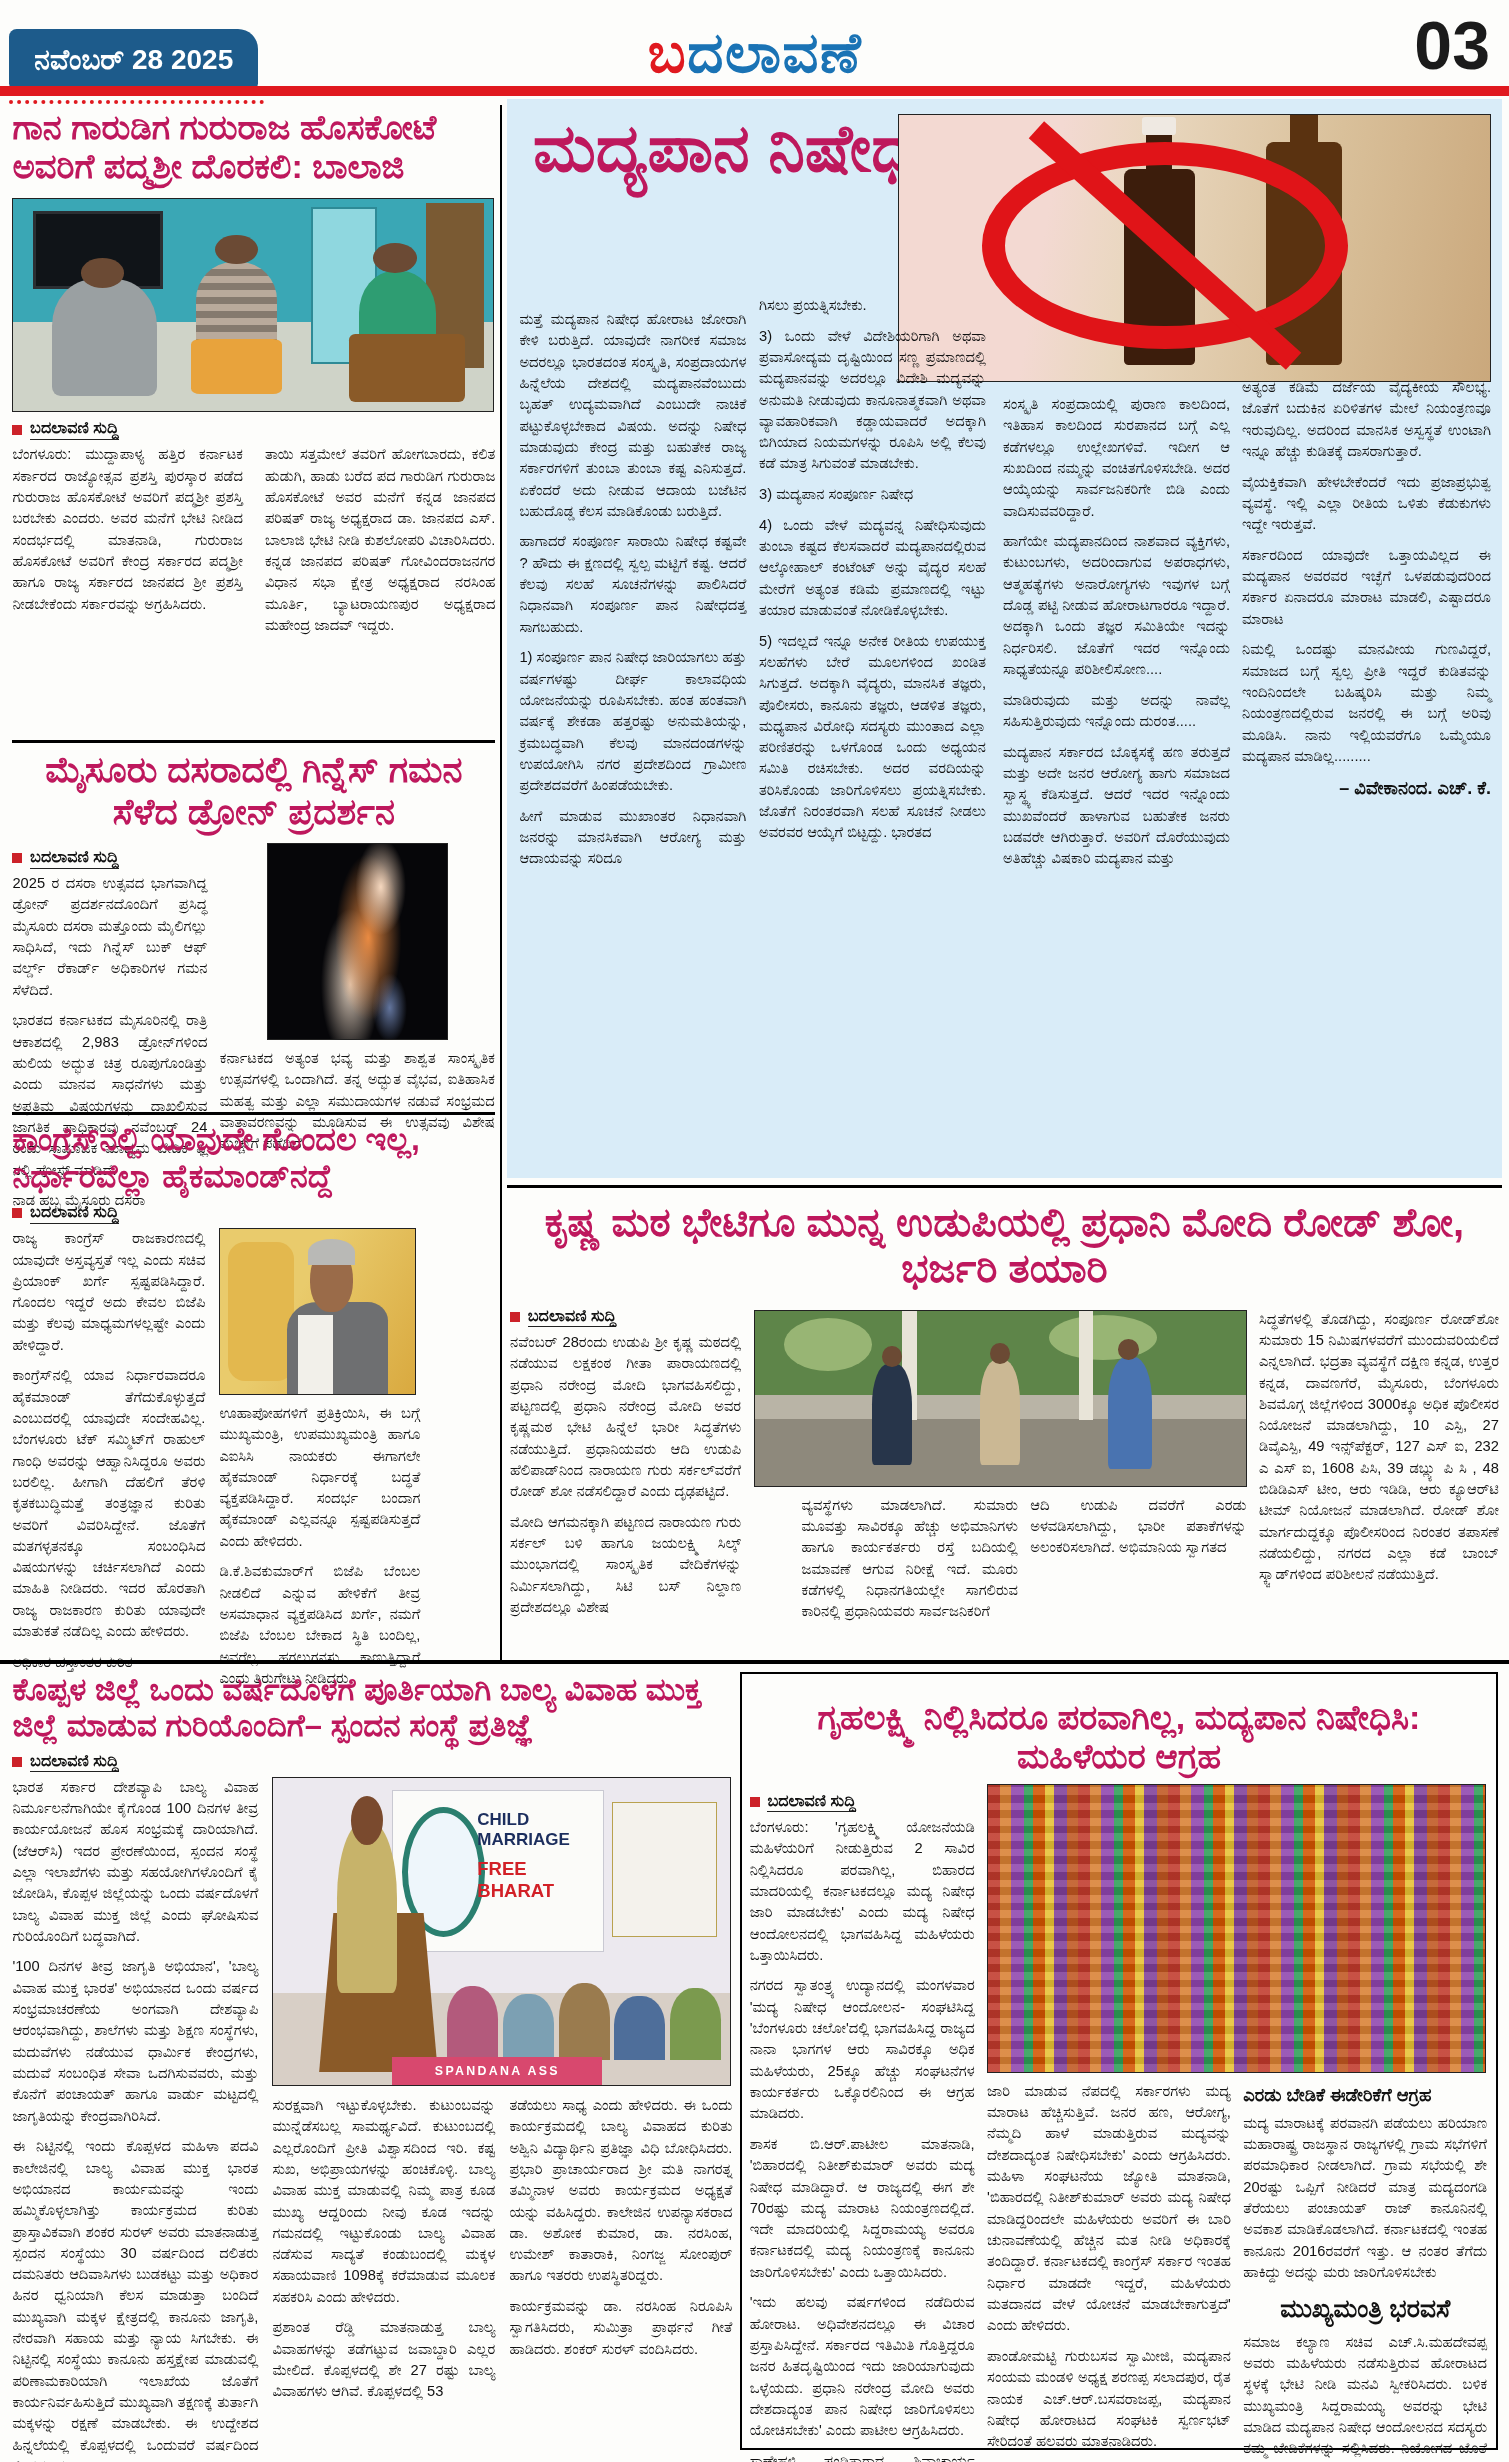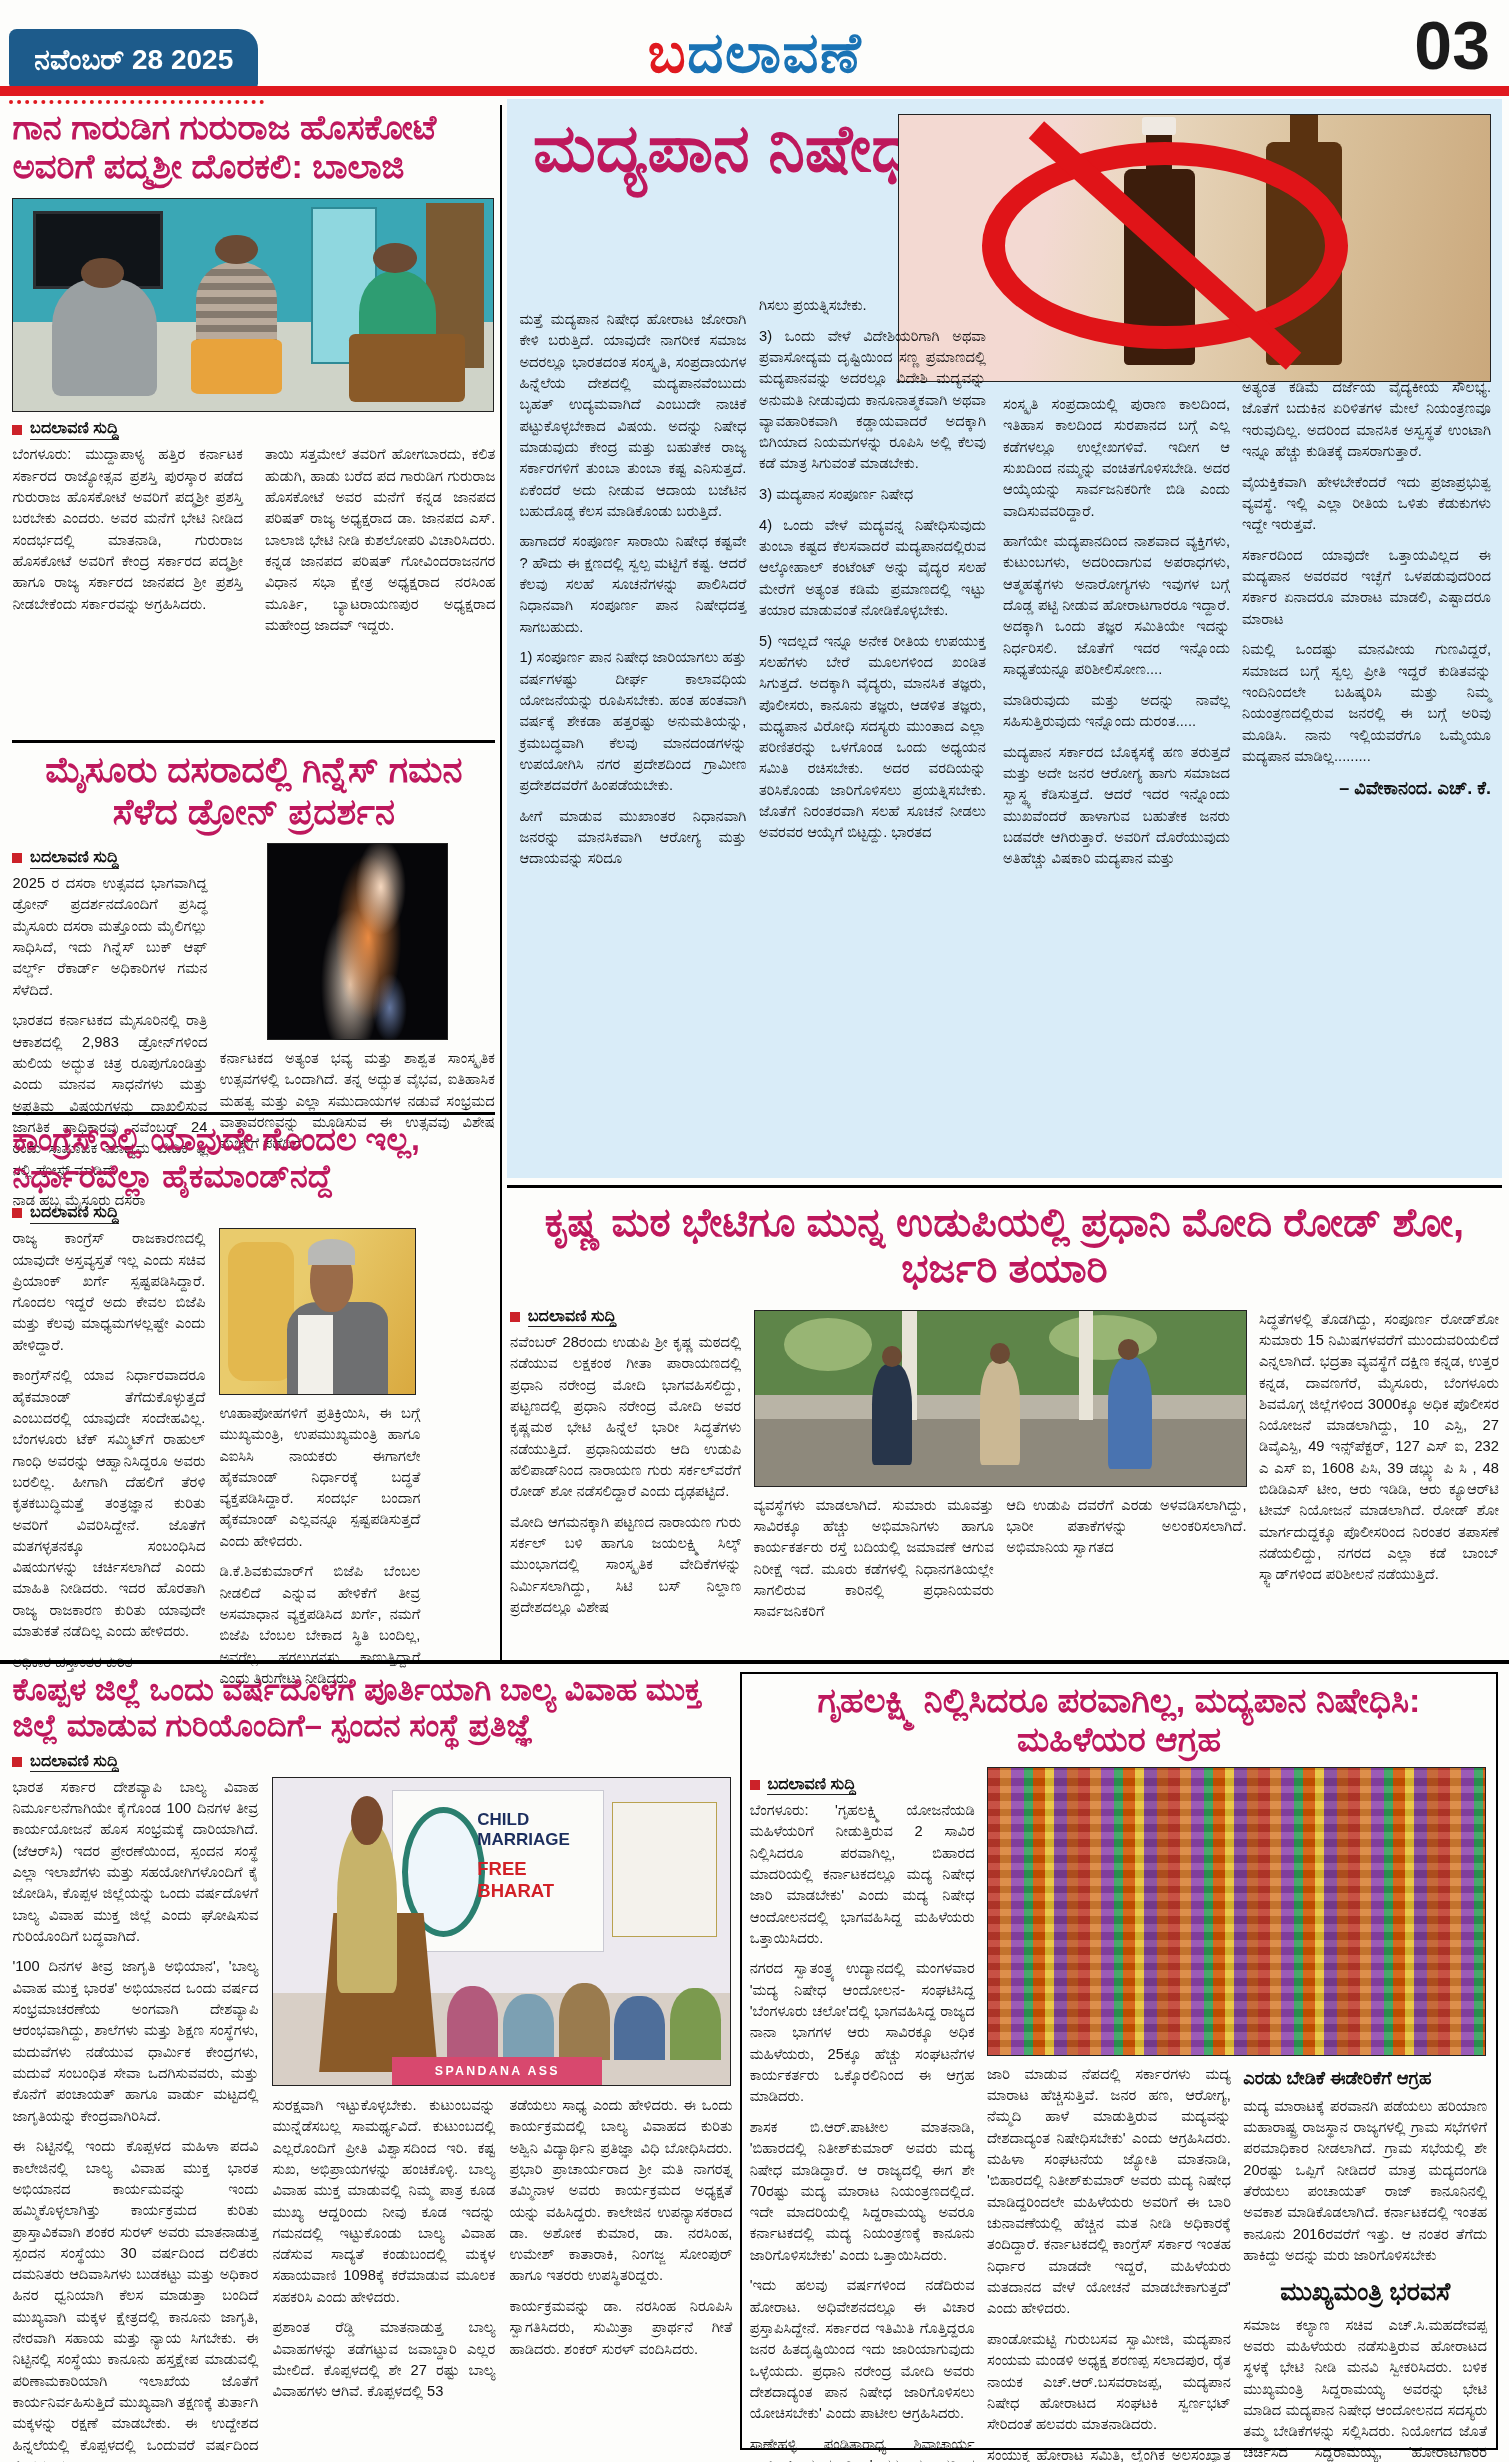--- a/index.html
+++ b/index.html
@@ -91,21 +91,21 @@
   .essay .headline{position:absolute;left:26px;top:10.8px;width:679px;font-size:66px;}
   .essay .img{position:absolute;right:10.8px;top:15.4px;width:591px;height:266px;}
   .ecol{position:absolute;font-size:15.4px;}
   .signature{font-weight:bold;font-size:18px;text-align:right;margin-top:10.8px;}
   .modi-art{left:507px;top:1185px;width:995px;height:473px;border-top:3.1px solid #000;}
   .modi-art .headline{font-size:40px;text-align:center;margin:10.8px 23px 4.6px 23px;}
   .bottom-rule{left:0;top:1660px;width:1510px;height:3.9px;background:#000;}
   .koppal{left:12.4px;top:1672px;width:720px;}
   .koppal .headline{font-size:31px;}
   .gruha{left:740px;top:1672px;width:758px;height:778px;border:2.3px solid #000;box-sizing:border-box;padding:4.6px 7.7px;}
-  .gruha .headline{font-size:34px;text-align:center;margin-top:2px;}
+  .gruha .headline{font-size:34px;text-align:center;margin-top:19px;}
   .subhead{font-weight:bold;font-size:18px;margin:4.6px 0 6.2px 0;}
   .subhead2{font-weight:bold;font-size:25px;text-align:center;margin:10.8px 0 7.7px 0;}
   .small{font-size:14px;}
 </style>
 </head>
 <body>
 
 <div class="abs date-badge">
   <span>ನವೆಂಬರ್ 28 2025</span>
 </div>
@@ -264,21 +264,21 @@
         <div class="pillar" style="left:30%;"></div>
         <div class="pillar" style="left:66%;"></div>
         <div class="fig" style="left:24%;top:30%;width:8%;height:58%;background:#27354a;"></div>
         <div class="head" style="left:26%;top:20%;width:4%;height:12%;"></div>
         <div class="fig" style="left:46%;top:28%;width:8%;height:60%;background:#cbb894;"></div>
         <div class="head" style="left:48%;top:18%;width:4%;height:12%;"></div>
         <div class="fig" style="left:72%;top:26%;width:9%;height:64%;background:#4973b0;"></div>
         <div class="head" style="left:74%;top:16%;width:4.4%;height:12%;"></div>
       </div>
       <div style="display:flex;gap:12.4px;margin-top:7.7px;">
-        <div style="flex:1;">
+        <div style="flex:1;margin-left:48px;">
             <p class="para">ವ್ಯವಸ್ಥೆಗಳು ಮಾಡಲಾಗಿದೆ. ಸುಮಾರು ಮೂವತ್ತು ಸಾವಿರಕ್ಕೂ ಹೆಚ್ಚು ಅಭಿಮಾನಿಗಳು ಹಾಗೂ ಕಾರ್ಯಕರ್ತರು ರಸ್ತೆ ಬದಿಯಲ್ಲಿ ಜಮಾವಣೆ ಆಗುವ ನಿರೀಕ್ಷೆ ಇದೆ. ಮೂರು ಕಡೆಗಳಲ್ಲಿ ನಿಧಾನಗತಿಯಲ್ಲೇ ಸಾಗಲಿರುವ ಕಾರಿನಲ್ಲಿ ಪ್ರಧಾನಿಯವರು ಸಾರ್ವಜನಿಕರಿಗೆ</p>
           </div>
         <div style="flex:1;">
             <p class="para">ಆದಿ ಉಡುಪಿ ದವರೆಗೆ ಎರಡು ಅಳವಡಿಸಲಾಗಿದ್ದು, ಭಾರೀ ಪತಾಕೆಗಳನ್ನು ಅಲಂಕರಿಸಲಾಗಿದೆ. ಅಭಿಮಾನಿಯ ಸ್ವಾಗತದ</p>
           </div>
       </div>
     </div>
     <div style="width:241px;padding-top:9.3px;">
         <p class="para">ಸಿದ್ಧತೆಗಳಲ್ಲಿ ತೊಡಗಿದ್ದು, ಸಂಪೂರ್ಣ ರೋಡ್‌ಶೋ ಸುಮಾರು 15 ನಿಮಿಷಗಳವರೆಗೆ ಮುಂದುವರಿಯಲಿದೆ ಎನ್ನಲಾಗಿದೆ. ಭದ್ರತಾ ವ್ಯವಸ್ಥೆಗೆ ದಕ್ಷಿಣ ಕನ್ನಡ, ಉತ್ತರ ಕನ್ನಡ, ದಾವಣಗೆರೆ, ಮೈಸೂರು, ಬೆಂಗಳೂರು ಶಿವಮೊಗ್ಗ ಜಿಲ್ಲೆಗಳಿಂದ 3000ಕ್ಕೂ ಅಧಿಕ ಪೊಲೀಸರ ನಿಯೋಜನೆ ಮಾಡಲಾಗಿದ್ದು, 10 ಎಸ್ಪಿ, 27 ಡಿವೈಎಸ್ಪಿ, 49 ಇನ್ಸ್‌ಪೆಕ್ಟರ್, 127 ಎಸ್ ಐ, 232 ಎ ಎಸ್ ಐ, 1608 ಪಿಸಿ, 39 ಡಬ್ಲ್ಯು ಪಿ ಸಿ , 48 ಬಿಡಿಡಿಎಸ್ ಟೀಂ, ಆರು ಇಡಿಡಿ, ಆರು ಕ್ಯೂಆರ್‌ಟಿ ಟೀಮ್ ನಿಯೋಜನೆ ಮಾಡಲಾಗಿದೆ. ರೋಡ್ ಶೋ ಮಾರ್ಗದುದ್ದಕ್ಕೂ ಪೊಲೀಸರಿಂದ ನಿರಂತರ ತಪಾಸಣೆ ನಡೆಯಲಿದ್ದು, ನಗರದ ಎಲ್ಲಾ ಕಡೆ ಬಾಂಬ್ ಸ್ಕ್ವಾಡ್‌ಗಳಿಂದ ಪರಿಶೀಲನೆ ನಡೆಯುತ್ತಿದೆ.</p>
       </div>

